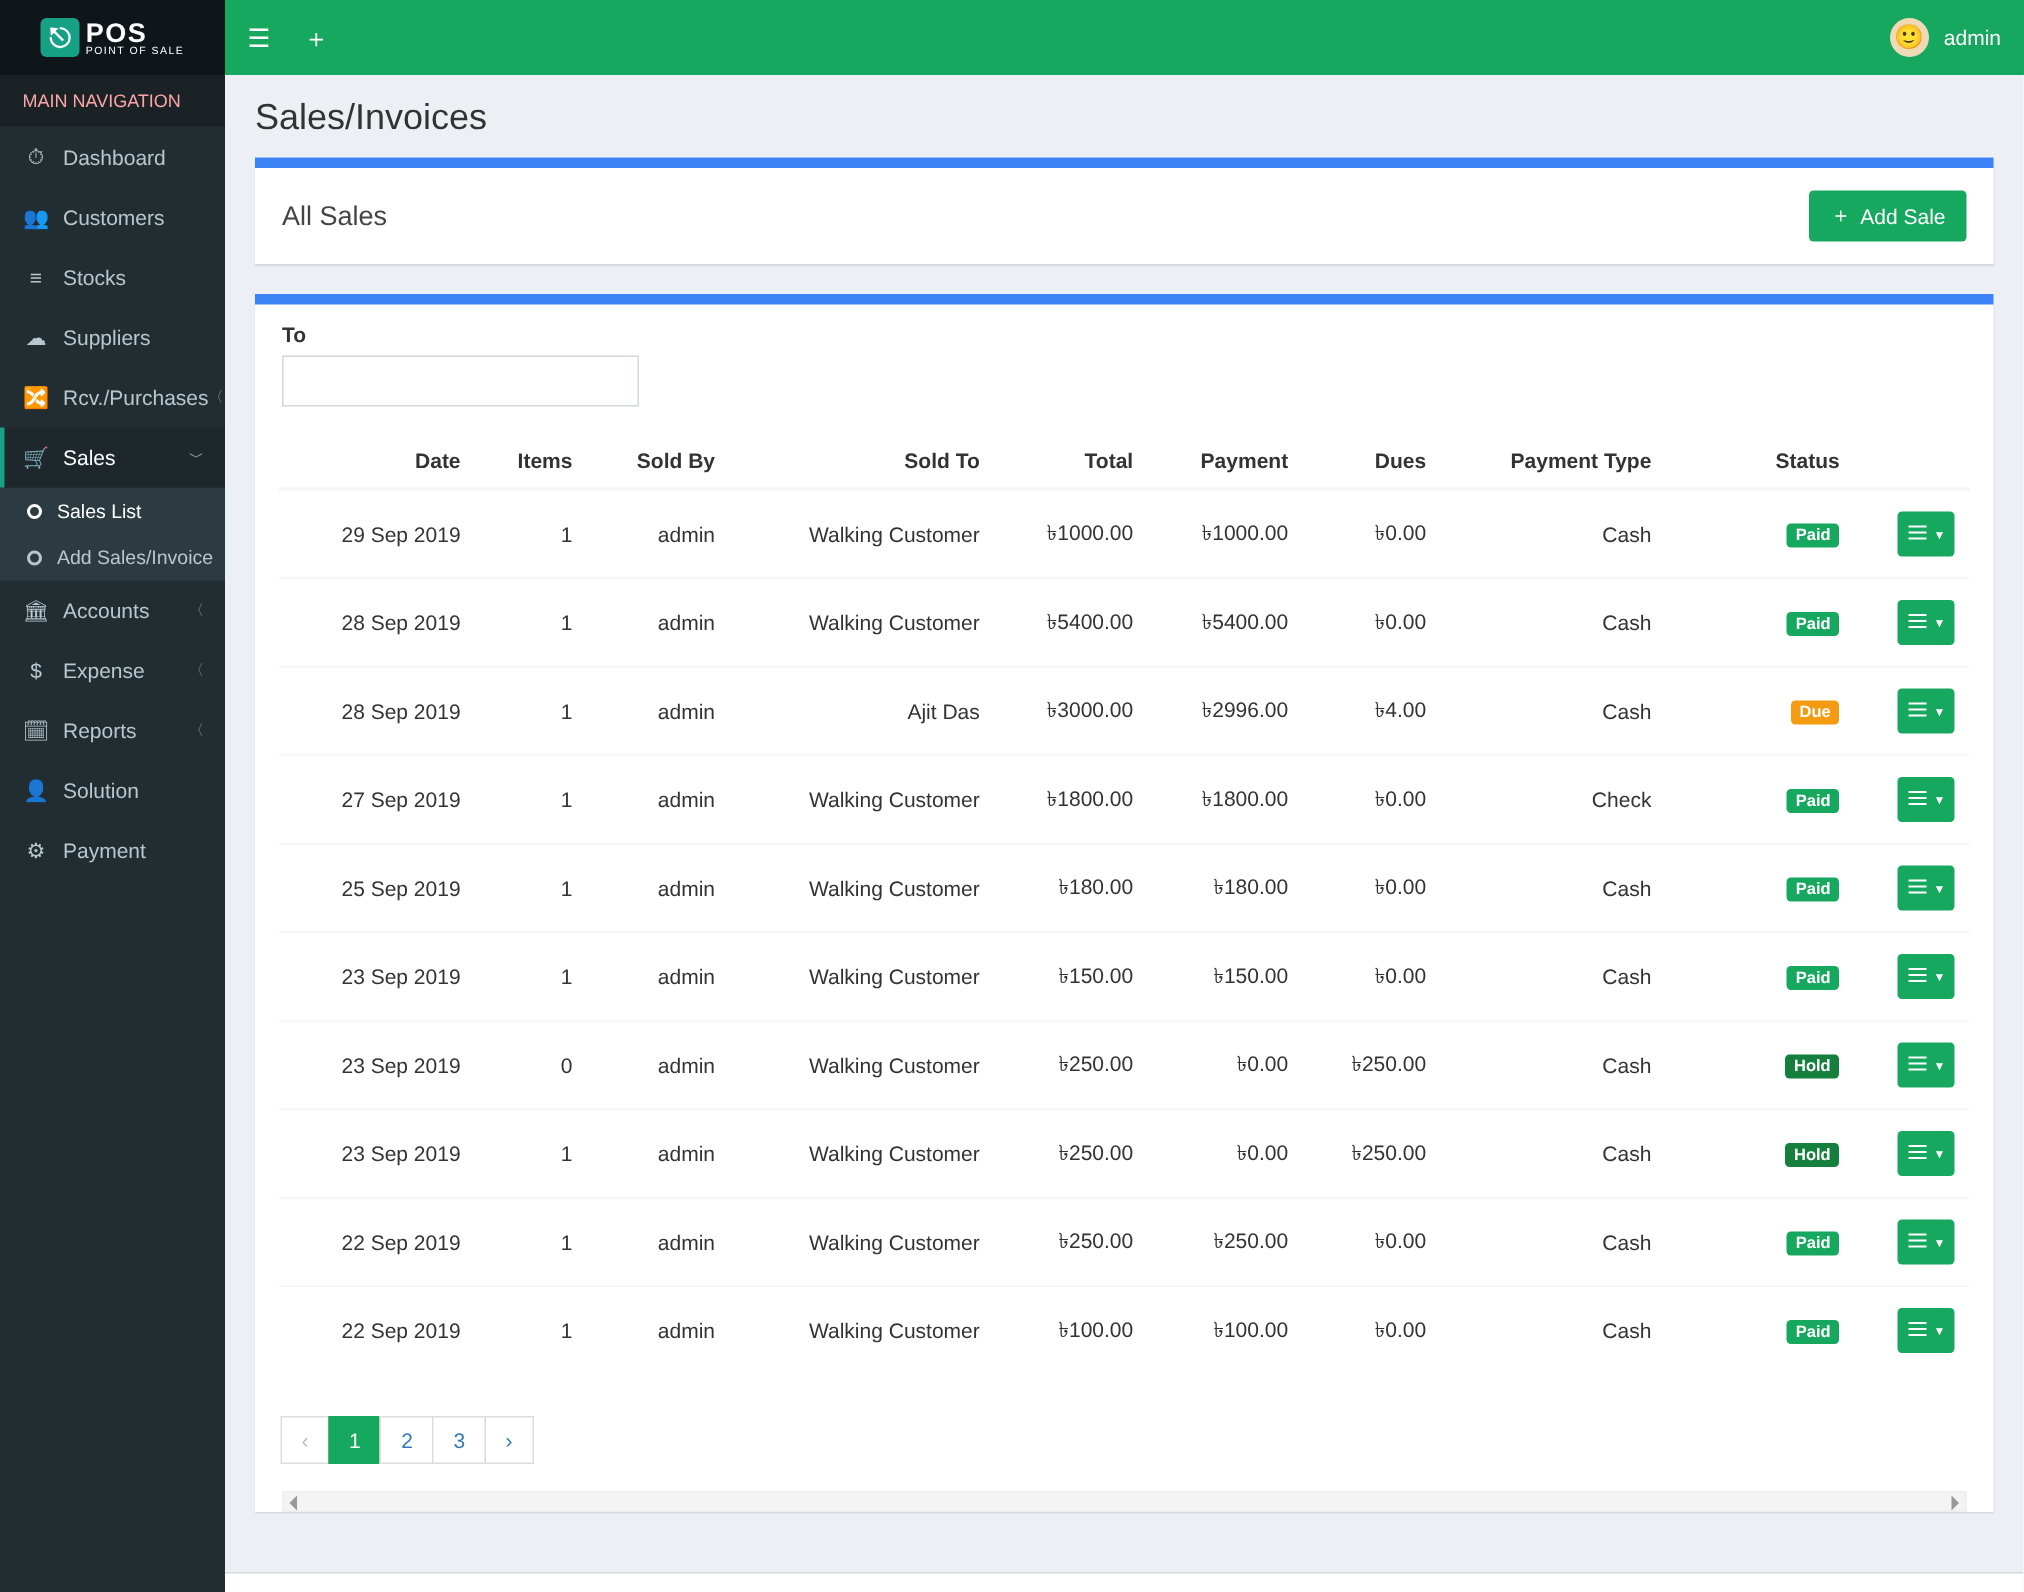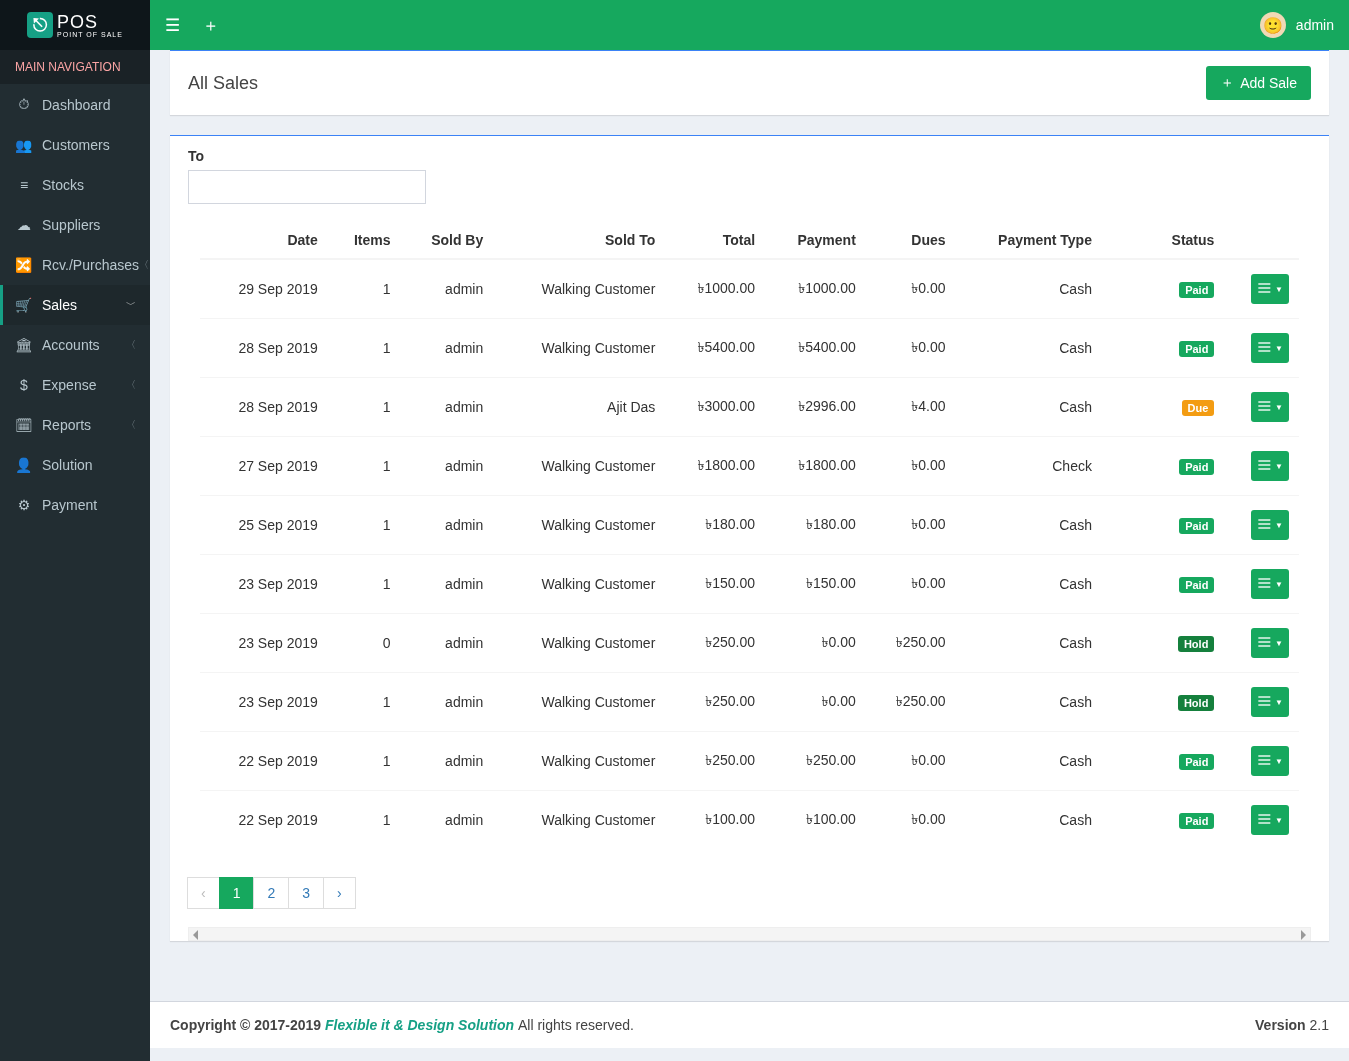--- a/index.html
+++ b/index.html
@@ -1,52 +1,52 @@
 <!DOCTYPE html>
 <html><head>
 <meta charset="utf-8">
 <style>
   * { box-sizing: border-box; margin: 0; padding: 0; }
   body { font-family: -apple-system, "Helvetica Neue", Helvetica, Arial, sans-serif; font-size: 14px; background: #ecf0f5; color: #333; }
   aside.sidebar { position: fixed; left: 0; top: 0; bottom: 0; width: 150px; background: #222d32; color: #b8c7ce; z-index: 10; }
   .logo { height: 50px; background: #0e161a; display: flex; align-items: center; justify-content: center; }
   .logo-badge { display: flex; align-items: center; gap: 4px; }
   .logo-c { width: 26px; height: 26px; background:#16a085; border-radius:4px; display:flex; align-items:center; justify-content:center; color:#fff; font-weight:bold; font-size:18px; }
-  .logo-text { color:#fff; font-weight:normal; font-size:18px; letter-spacing:1px; line-height:1; }
+  .logo-text { color:#fff; font-weight:bold; font-size:18px; letter-spacing:1px; line-height:1; }
   .logo-sub { color:#fff; font-size:7px; letter-spacing:1px; }
   .nav-header { color:#fca5a5; background:#1a2226; padding:10px 15px; font-size:12px; }
   .nav-item, .nav-sub-item { display:flex; align-items:center; padding:12px 14px; color:#b8c7ce; font-size:14px; cursor:pointer; white-space:nowrap; position:relative; }
   .nav-item .fa { width:20px; margin-right:8px; text-align:center; flex-shrink:0; }
   .nav-item .caret { margin-left:auto; font-size:10px; opacity:.6; }
   .nav-item.open { background:#1e282c; color:#fff; border-left:3px solid #16a085; padding-left:11px; }
   .nav-sub { background:#2c3b41; }
   .nav-sub-item { padding:8px 14px 8px 18px; font-size:13px; }
   .nav-sub-item .dot { width:10px; height:10px; border:2px solid #b8c7ce; border-radius:50%; margin-right:10px; flex-shrink:0; }
   .nav-sub-item.active { color:#fff; }
   .nav-sub-item.active .dot { border-color:#fff; }
 
   header.topbar { position: fixed; left:150px; right:0; top:0; height:50px; background:#16a85e; color:#fff; display:flex; align-items:center; padding:0 15px; z-index:9; }
   header .ham, header .plus { font-size:17px; cursor:pointer; margin-right:22px; }
   header .right { margin-left:auto; display:flex; align-items:center; gap:10px; cursor:pointer; }
   header .avatar { width:26px; height:26px; border-radius:50%; background:#f0d9b5; display:flex; align-items:center; justify-content:center; font-size:16px; }
 
   main { margin-left:150px; padding-top:50px; min-height: calc(100vh - 60px); }
   .page-title { padding:15px 20px 12px; font-size:24px; color:#333; font-weight:500; }
   .content { padding:0 20px 20px; }
-  .box { background:#fff; border-top:1px solid #3b82f6; box-shadow:0 1px 1px rgba(0,0,0,.1); margin-bottom:20px; }
+  .box { background:#fff; border-top:7px solid #3b82f6; box-shadow:0 1px 1px rgba(0,0,0,.1); margin-bottom:20px; }
   .box-header { padding:15px 18px; display:flex; align-items:center; }
   .box-header h3 { font-size:18px; font-weight:400; color:#444; }
   .btn { display:inline-flex; align-items:center; gap:6px; padding:8px 14px; border-radius:3px; font-size:14px; cursor:pointer; border:none; }
   .btn-success { background:#16a85e; color:#fff; }
 
   .form-row { display:flex; gap:20px; padding:12px 18px 18px; }
   .form-group label { display:block; font-weight:700; font-size:14px; margin-bottom:6px; color:#333; }
   .form-group input { width:238px; height:34px; border:1px solid #d2d6de; padding:6px 12px; font-size:14px; }
 
-  .table-wrap { overflow-x:auto; padding:0 30px 10px; }
+  .table-wrap { overflow-x:auto; padding:0 16px 10px; }
   table { width:100%; border-collapse:collapse; }
   thead th { text-align:right; padding:10px 10px; border-bottom:2px solid #f4f4f4; font-weight:700; font-size:14px; color:#333; }
   tbody td { text-align:right; padding:14px 10px; border-top:1px solid #f4f4f4; font-size:14px; color:#333; }
   .badge { display:inline-block; padding:2px 6px; border-radius:3px; color:#fff; font-size:11px; font-weight:700; }
   .badge-paid { background:#16a85e;margin-left:40px; }
   .badge-due  { background:#f39c12; }
   .badge-hold { background:#15803d; }
   .act-btn { background:#16a85e; color:#fff; width:38px; height:30px; border-radius:3px; display:inline-flex; align-items:center; justify-content:center; cursor:pointer; gap:2px; }
   .act-btn svg { width:16px; height:12px; }
 
@@ -100,20 +100,30 @@
       <div class="nav-item">
         <i class="fa">🔀</i>
         <span>Rcv./Purchases</span>
         <span class="caret">〈</span>
       </div>
       <div class="nav-item open">
         <i class="fa">🛒</i>
         <span>Sales</span>
         <span class="caret">﹀</span>
       </div>
+      <div class="nav-sub">
+        <div class="nav-sub-item active">
+          <span class="dot"></span>
+          <span>Sales List</span>
+        </div>
+        <div class="nav-sub-item">
+          <span class="dot"></span>
+          <span>Add Sales/Invoice</span>
+        </div>
+      </div>
       <div class="nav-item">
         <i class="fa">🏛</i>
         <span>Accounts</span>
         <span class="caret">〈</span>
       </div>
       <div class="nav-item">
         <i class="fa">$</i>
         <span>Expense</span>
         <span class="caret">〈</span>
       </div>
@@ -136,20 +146,21 @@
 <header class="topbar">
   <span class="ham">☰</span>
   <span class="plus">＋</span>
   <div class="right">
     <span class="avatar">🙂</span>
     <span>admin</span>
   </div>
 </header>
 
 <main>
+  <h1 class="page-title">Sales/Invoices</h1>
   <div class="content">
     <div class="box">
       <div class="box-header">
         <h3>All Sales</h3>
         <button class="btn btn-success" style="margin-left:auto">
           <span>＋</span>
           <span>Add Sale</span>
         </button>
       </div>
     </div>

